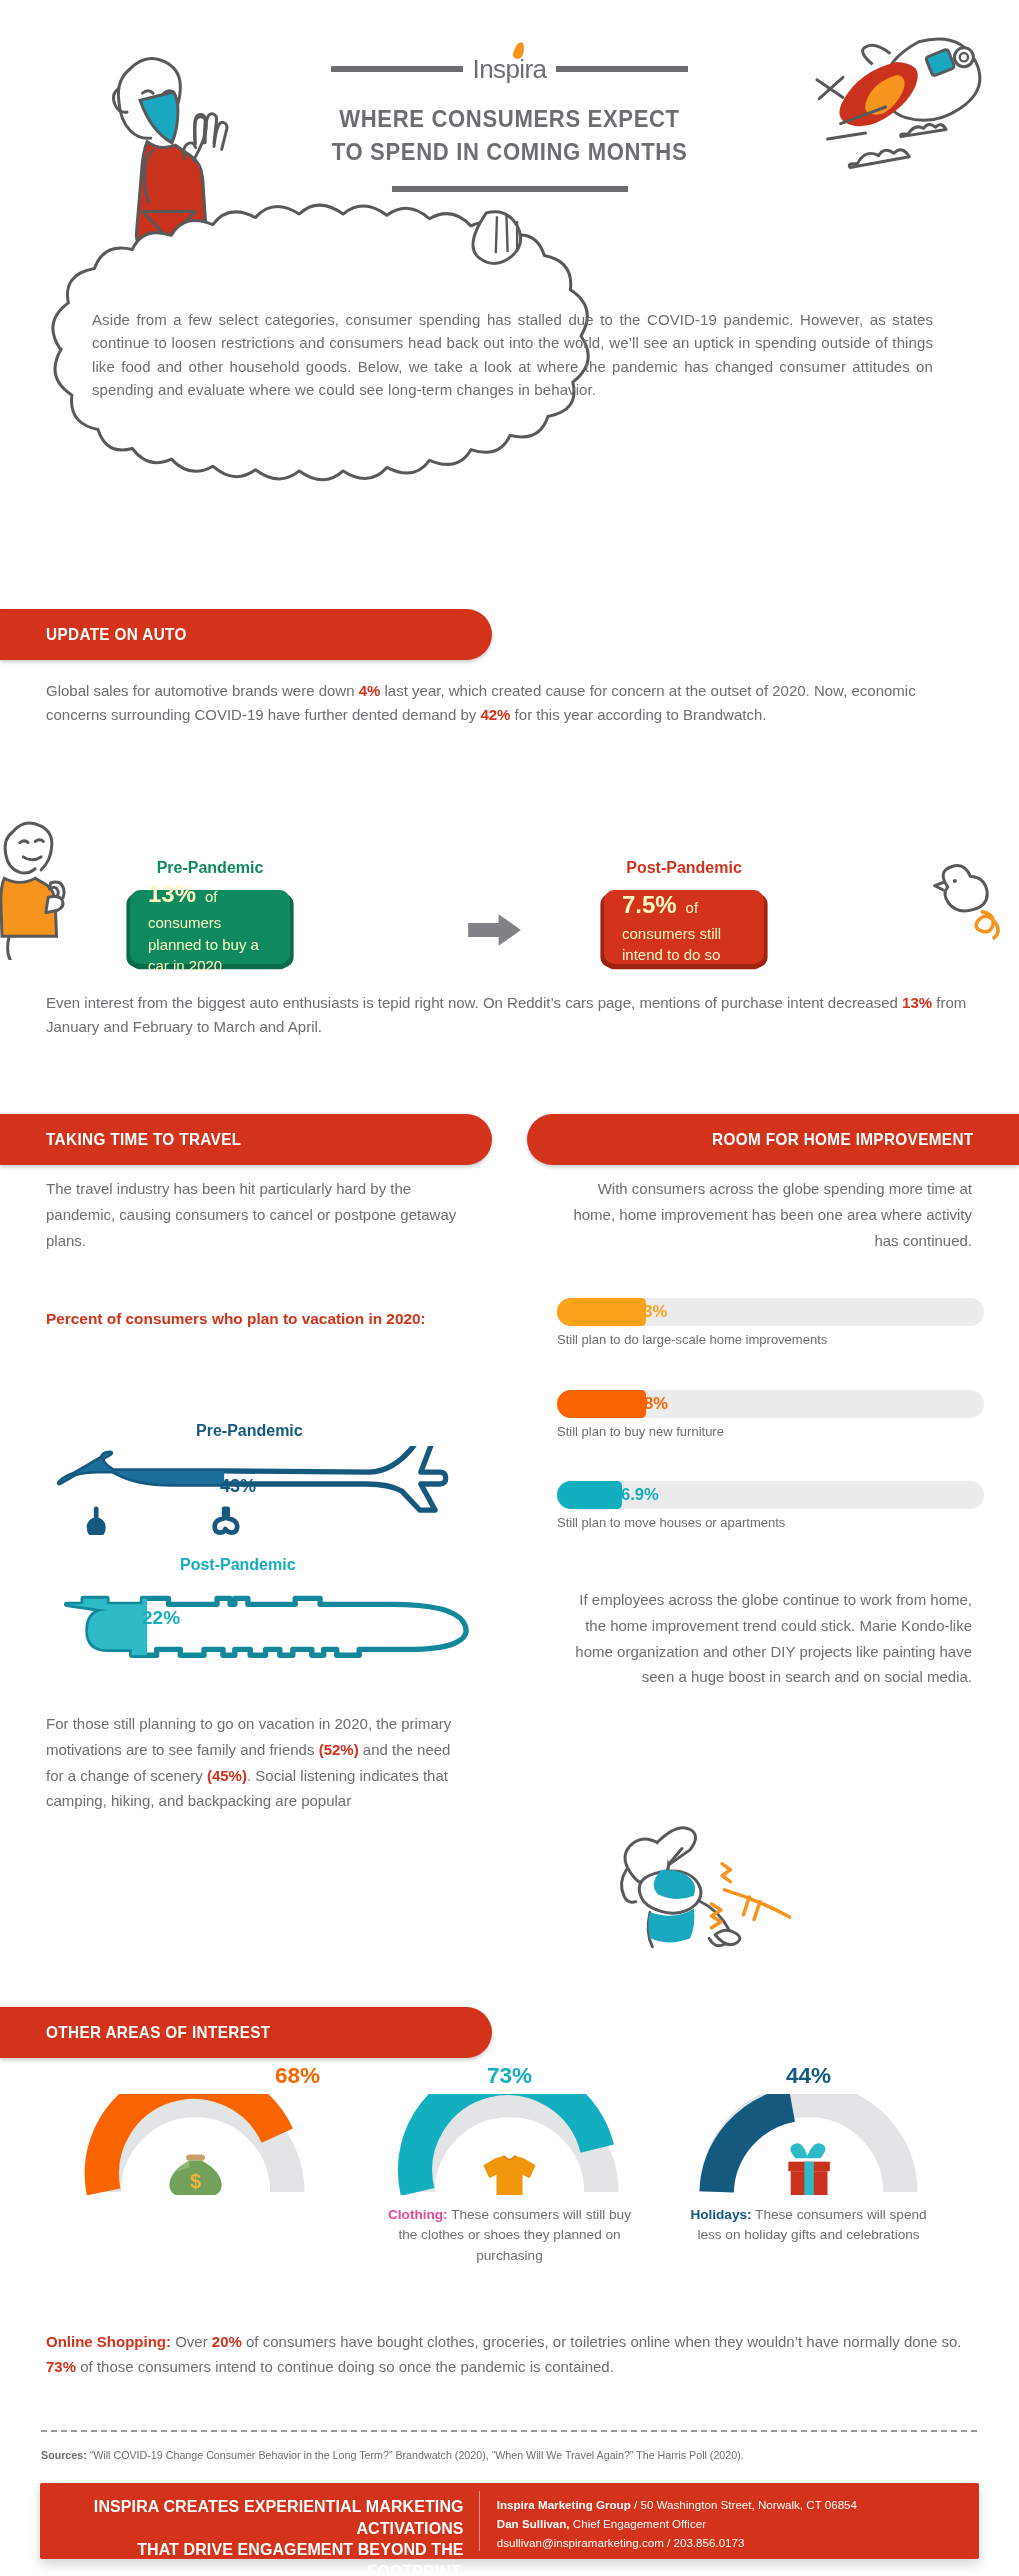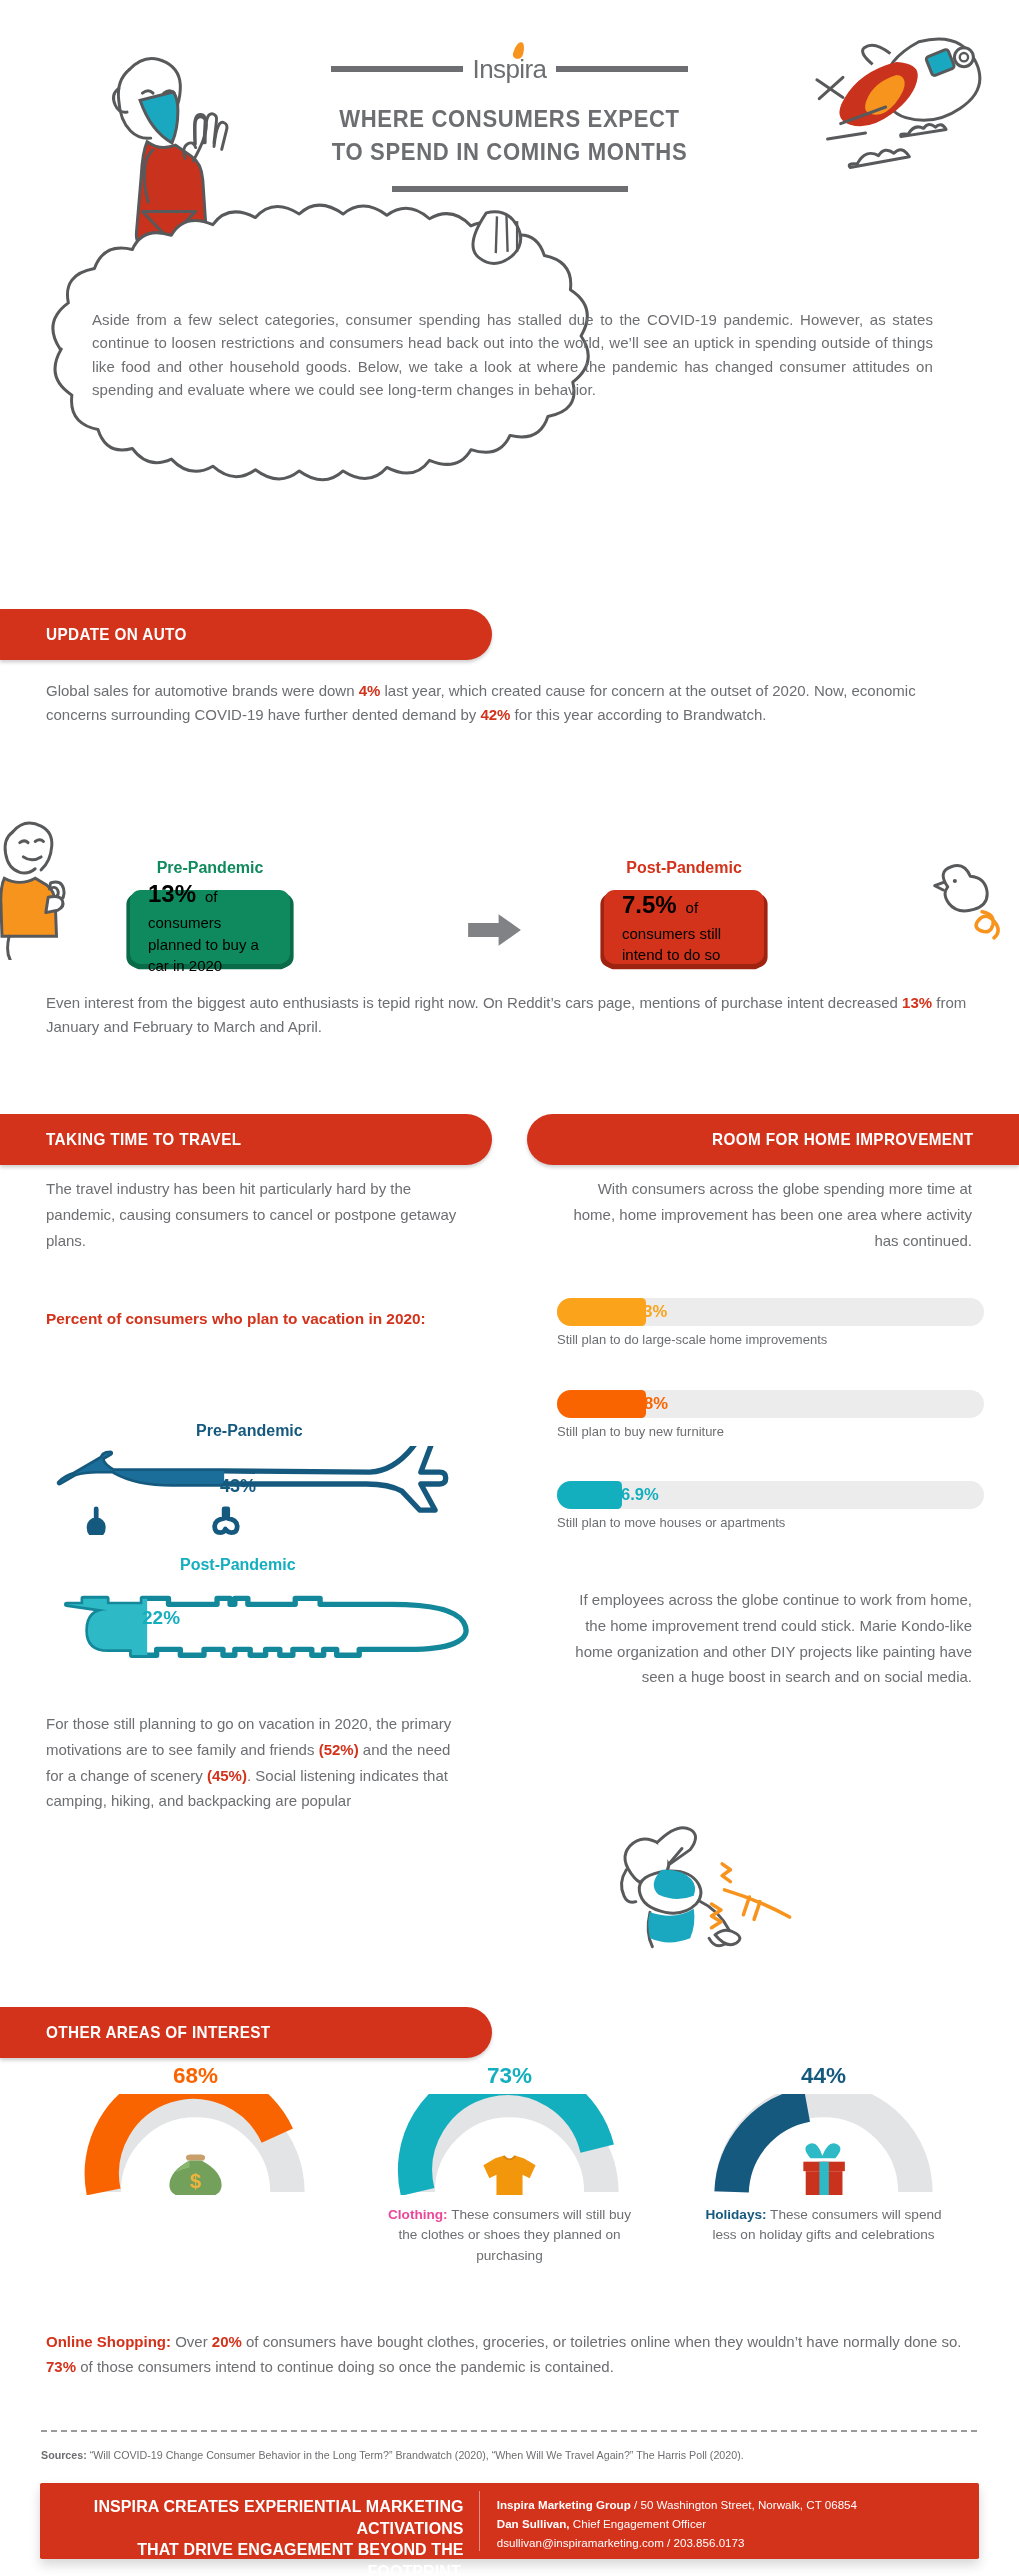--- a/index.html
+++ b/index.html
@@ -76,21 +76,21 @@
   
   .body-text { color: #6d6e71; font-size: 15px; line-height: 1.62; }
   .red { color: #d3321b; font-weight: bold; }
   .bold { font-weight: bold; }
 
   
   .compare-label { font-size: 16px; font-weight: bold; text-align: center; }
   .compare-box {
     border-radius: 10.7px; padding: 15.4px 18px;
     display: flex; align-items: center;
-    color: #000000; font-size: 15px; line-height: 1.45;
+    color: #fef9c3; font-size: 15px; line-height: 1.45;
   }
   .compare-box .big { font-size: 24px; font-weight: bold; margin-right: 4.7px; }
   .arrow-grey { width: 53px; height: 34px; }
 
   
   .hbar-track {
     position: relative; height: 28.4px; width: 427px;
     background: #ececec; border-radius: 14.2px;
   }
   .hbar-fill { position: absolute; left: 0; top: 0; height: 28.4px; border-radius: 14.2px 4.7px 4.7px 14.2px; }
@@ -377,21 +377,21 @@
       <path d="M264 142 l-10 30"></path>
       <path d="M282 150 l-10 30"></path>
     </g>
   </svg>
 
   <div class="banner" style="left:0; top:2007px; width:492px; padding-left:46px;">
     <span class="banner-label">OTHER AREAS OF INTEREST</span>
   </div>
 
   <div style="position:absolute; left:71px; top:2063px; width:249px;">
-    <div class="gauge-value" style="color:#FA6400;">68%</div>
+    <div class="gauge-value" style="color:#FA6400;text-align:right;">68%</div>
     <svg width="249" height="101" viewBox="0 0 420 170">
       <path d="M55 165 A155 155 0 0 1 365 165" fill="none" stroke="#E3E4E6" stroke-width="58"></path>
       <path d="M55 165 A155 155 0 0 1 348 70" fill="none" stroke="#FA6400" stroke-width="58"></path>
       <g>
         <path d="M196 112 q-6 -8 4 -10 l20 0 q10 2 4 10 z" fill="#C9A06B"></path>
         <path d="M200 112 q-34 18 -34 42 q0 22 44 22 q44 0 44 -22 q0 -24 -34 -42 z" fill="#73A05A"></path>
         <path d="M200 112 q-14 8 -24 20 q14 -6 24 -8 z" fill="#8BB870"></path>
         <text x="210" y="158" font-size="34" font-weight="bold" fill="#F2B33D" text-anchor="middle" font-family="Liberation Sans, sans-serif">$</text>
       </g>
     </svg>
@@ -405,21 +405,21 @@
       <g>
         <path d="M186 108 l-20 12 l10 22 l12 -6 l0 44 l44 0 l0 -44 l12 6 l10 -22 l-20 -12 l-14 -4 q-10 12 -20 0 z" fill="#F2970B"></path>
         <path d="M200 104 q10 12 20 0" fill="none" stroke="#D98208" stroke-width="3"></path>
       </g>
     </svg>
     <div class="gauge-caption" style="width:249px;">
       <span style="color:#ec4899; font-weight:bold;">Clothing:</span><span> These consumers will still buy the clothes or shoes they planned on purchasing</span>
     </div>
   </div>
 
-  <div style="position:absolute; left:699px; top:2063px; width:249px;">
+  <div style="position:absolute; left:684px; top:2063px; width:249px;">
     <div class="gauge-value" style="color:#15597F;">44%</div>
     <svg width="249" height="101" viewBox="0 0 420 170">
       <path d="M55 165 A155 155 0 0 1 365 165" fill="none" stroke="#E3E4E6" stroke-width="58"></path>
       <path d="M55 165 A155 155 0 0 1 182 18" fill="none" stroke="#15597F" stroke-width="58"></path>
       <g>
         <path d="M188 108 q-16 -18 -2 -24 q14 -6 22 20 q10 -26 24 -20 q14 6 -2 24 z" fill="#2DBAC6"></path>
         <rect x="176" y="114" width="70" height="16" fill="#C9321C"></rect>
         <rect x="180" y="130" width="62" height="44" fill="#C9321C"></rect>
         <rect x="203" y="114" width="16" height="60" fill="#2DBAC6"></rect>
       </g>

